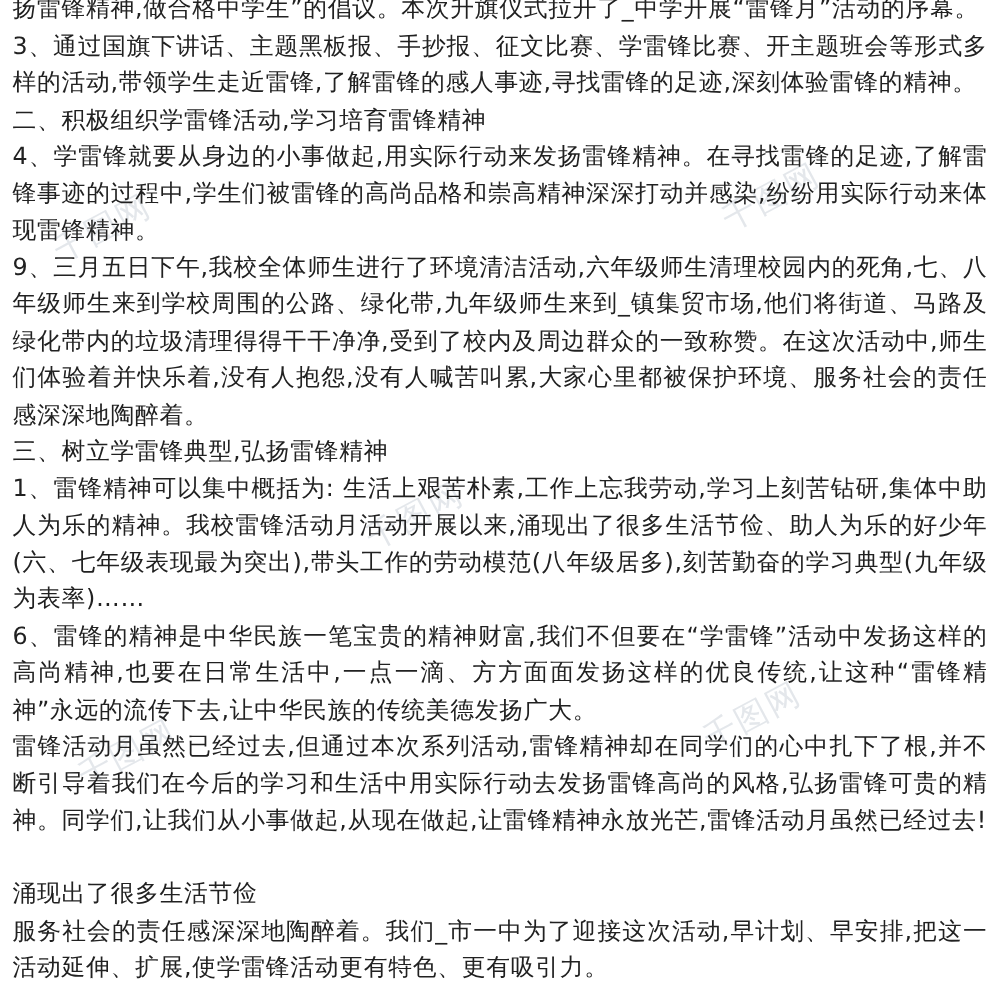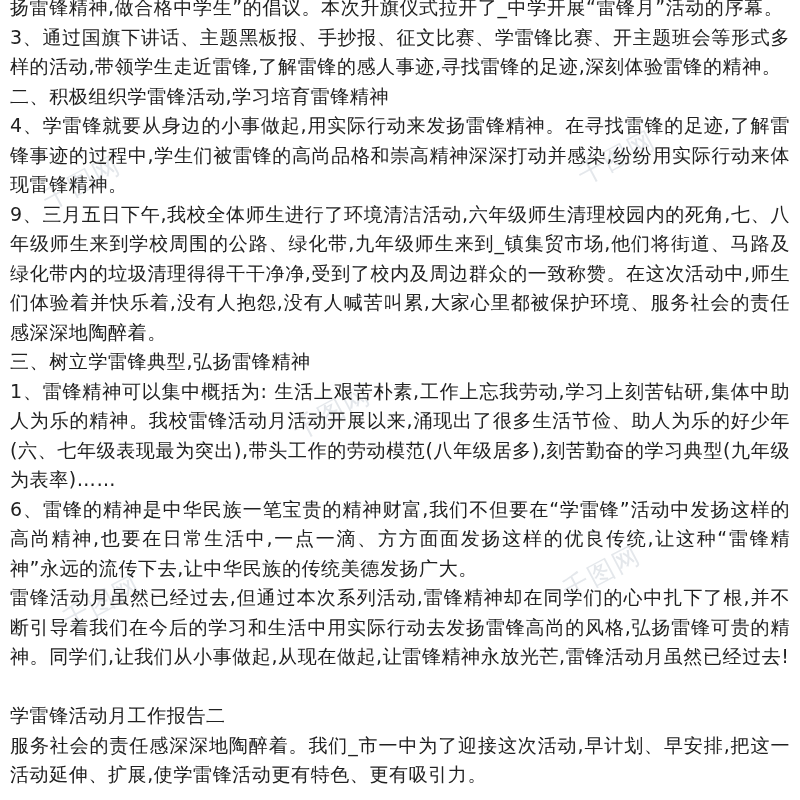--- a/index.html
+++ b/index.html
@@ -66,17 +66,17 @@
     <p>扬雷锋精神,做合格中学生”的倡议。本次升旗仪式拉开了_中学开展“雷锋月”活动的序幕。</p>
     <p>3、通过国旗下讲话、主题黑板报、手抄报、征文比赛、学雷锋比赛、开主题班会等形式多样的活动,带领学生走近雷锋,了解雷锋的感人事迹,寻找雷锋的足迹,深刻体验雷锋的精神。</p>
     <p>二、积极组织学雷锋活动,学习培育雷锋精神</p>
     <p>4、学雷锋就要从身边的小事做起,用实际行动来发扬雷锋精神。在寻找雷锋的足迹,了解雷锋事迹的过程中,学生们被雷锋的高尚品格和崇高精神深深打动并感染,纷纷用实际行动来体现雷锋精神。</p>
     <p>9、三月五日下午,我校全体师生进行了环境清洁活动,六年级师生清理校园内的死角,七、八年级师生来到学校周围的公路、绿化带,九年级师生来到_镇集贸市场,他们将街道、马路及绿化带内的垃圾清理得得干干净净,受到了校内及周边群众的一致称赞。在这次活动中,师生们体验着并快乐着,没有人抱怨,没有人喊苦叫累,大家心里都被保护环境、服务社会的责任感深深地陶醉着。</p>
     <p>三、树立学雷锋典型,弘扬雷锋精神</p>
     <p>1、雷锋精神可以集中概括为: 生活上艰苦朴素,工作上忘我劳动,学习上刻苦钻研,集体中助人为乐的精神。我校雷锋活动月活动开展以来,涌现出了很多生活节俭、助人为乐的好少年(六、七年级表现最为突出),带头工作的劳动模范(八年级居多),刻苦勤奋的学习典型(九年级为表率)……</p>
     <p>6、雷锋的精神是中华民族一笔宝贵的精神财富,我们不但要在“学雷锋”活动中发扬这样的高尚精神,也要在日常生活中,一点一滴、方方面面发扬这样的优良传统,让这种“雷锋精神”永远的流传下去,让中华民族的传统美德发扬广大。</p>
     <p>雷锋活动月虽然已经过去,但通过本次系列活动,雷锋精神却在同学们的心中扎下了根,并不断引导着我们在今后的学习和生活中用实际行动去发扬雷锋高尚的风格,弘扬雷锋可贵的精神。同学们,让我们从小事做起,从现在做起,让雷锋精神永放光芒,雷锋活动月虽然已经过去!</p>
     <p> </p>
-    <p>学雷锋活动月工作报告二</p>
+    <p>涌现出了很多生活节俭</p>
     <p>服务社会的责任感深深地陶醉着。我们_市一中为了迎接这次活动,早计划、早安排,把这一活动延伸、扩展,使学雷锋活动更有特色、更有吸引力。</p>
   </div>
 
 </div>
 
 </body></html>

